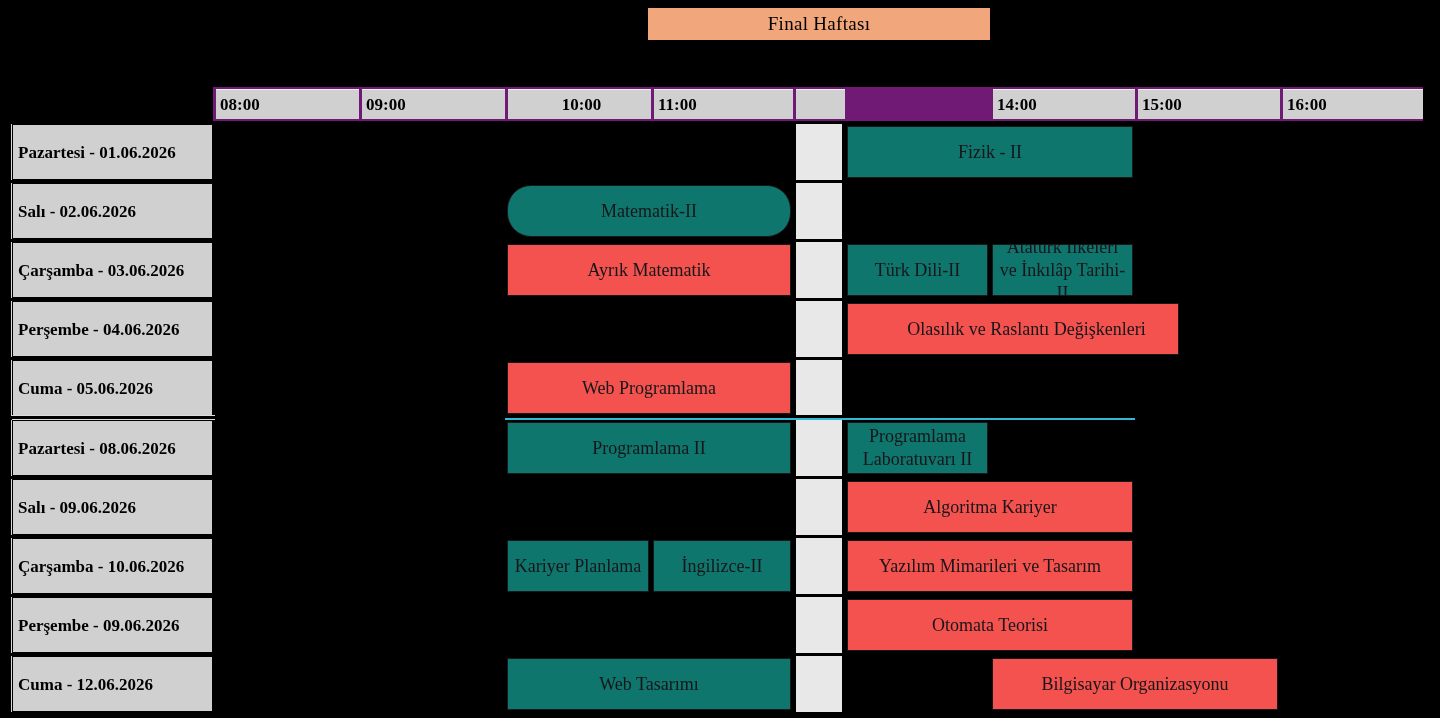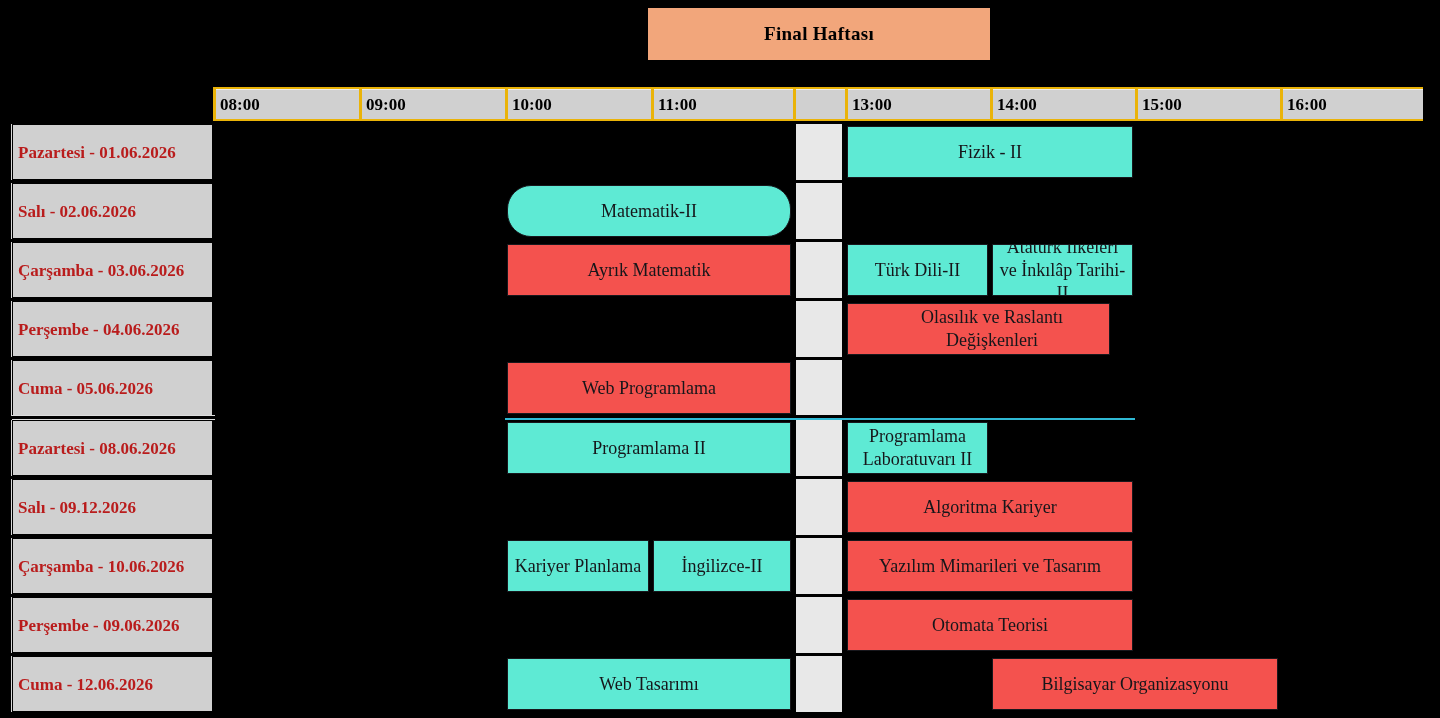--- a/index.html
+++ b/index.html
@@ -4,52 +4,52 @@
 <style>
   html,body{margin:0;padding:0;}
   body{
     width:1440px;height:718px;
     background:#000;
     font-family:"Liberation Serif","DejaVu Serif",serif;
     position:relative;
     overflow:hidden;
   }
   .title-box{
-    position:absolute;left:648px;top:8px;width:342px;height:52px;
+    position:absolute;left:648px;top:8px;width:342px;height:32px;
     background:#F2A67B;
-    color:#000;font-weight:bold;font-size:19px;
+    color:#000;font-weight:normal;font-size:19px;
     display:flex;align-items:center;justify-content:center;
     letter-spacing:.3px;
   }
   .grid{
     position:absolute;left:12px;top:87px;width:1411px;height:626px;
   }
   
   .header-row{
     position:absolute;left:201px;top:0;width:1210px;height:34px;
-    background:#eab308;
+    background:#701a75;
     text-decoration:underline;
   }
   .hcell{
     position:absolute;top:2px;height:30px;
     background:#D0D0D0;color:#000;
     font-weight:bold;font-size:17px;line-height:30px;
     padding-left:4px;box-sizing:border-box;
     border-top:1px solid #efefef;
   }
   .hgap{padding-left:0;}
   
   .week{position:relative;width:1411px;}
   .week1{position:absolute;left:0;top:37px;}
   .week2{position:absolute;left:0;top:333px;}
   .row{position:relative;height:56px;margin-bottom:3px;}
   .row:last-child{margin-bottom:0;}
   .rowlabel{
     position:absolute;left:0;top:0;width:201px;height:56px;
-    background:#D0D0D0;color:#b91c1c;
+    background:#D0D0D0;color:#000000;
     font-weight:bold;font-size:17px;line-height:56px;
     padding-left:5px;box-sizing:border-box;
     border:1px solid #000;
     box-shadow:-1px 0 0 rgba(255,255,255,.85);
   }
   .timeline{
     position:absolute;left:201px;top:0;width:1210px;height:56px;
   }
   .gapcell{
     position:absolute;left:580px;top:0;width:52px;height:56px;
@@ -57,21 +57,21 @@
     border-left:3px solid #000;border-right:3px solid #000;
   }
   .block{
     position:absolute;top:2px;height:52px;
     box-sizing:border-box;border:1px solid #17171c;
     display:flex;align-items:center;justify-content:center;
     text-align:center;overflow:hidden;
     font-size:18px;line-height:23px;color:#16161a;
     padding:0 4px;
   }
-  .block.cyan{background:#5eead4;}
+  .block.cyan{background:#0f766e;}
   .block.red{background:#F4524E;}
   
   .week-sep{
     position:absolute;left:0;top:328px;width:1411px;height:5px;background:#000;
   }
   .sep-white-a,.sep-white-b{
     position:absolute;left:0;width:203px;height:1px;background:#dcdcdc;
   }
   .sep-white-a{top:0;}
   .sep-white-b{bottom:0;}
@@ -82,24 +82,23 @@
 </head>
 <body>
 
 <div class="title-box">Final Haftası</div>
 
 <div class="grid">
 
   <div class="header-row">
       <div class="hcell" style="left: 3px; width: 143px;">08:00</div>
       <div class="hcell" style="left: 149px; width: 143px;">09:00</div>
-      <div class="hcell" style="left: 295px; width: 143px;">10:00</div>
+      <div class="hcell" style="left: 295px; width: 143px; text-align: center;">10:00</div>
       <div class="hcell" style="left: 441px; width: 139px;">11:00</div>
       <div class="hcell hgap" style="left: 583px; width: 49px;"></div>
-      <div class="hcell" style="left: 635px; width: 142px;">13:00</div>
       <div class="hcell" style="left: 780px; width: 142px;">14:00</div>
       <div class="hcell" style="left: 925px; width: 142px;">15:00</div>
       <div class="hcell" style="left: 1070px; width: 140px;">16:00</div>
     </div>
 
   <div class="week week1">
     <div class="row">
       <div class="rowlabel">Pazartesi - 01.06.2026</div>
       <div class="timeline">
         <div class="gapcell"></div>
@@ -119,21 +118,21 @@
         <div class="gapcell"></div>
       <div class="block red" style="left: 294px; width: 284px;">Ayrık Matematik</div>
           <div class="block cyan" style="left: 634px; width: 141px;">Türk Dili-II</div>
           <div class="block cyan" style="left: 779px; width: 141px;">Atatürk İlkeleri ve İnkılâp Tarihi-II</div>
         </div>
     </div>
     <div class="row">
       <div class="rowlabel">Perşembe - 04.06.2026</div>
       <div class="timeline">
         <div class="gapcell"></div>
-      <div class="block red" style="left: 634px; width: 263px; padding-left: 31px;">Olasılık ve Raslantı Değişkenleri</div>
+      <div class="block red" style="left: 634px; width: 332px; padding-left: 31px;">Olasılık ve Raslantı Değişkenleri</div>
         </div>
     </div>
     <div class="row">
       <div class="rowlabel">Cuma - 05.06.2026</div>
       <div class="timeline">
         <div class="gapcell"></div>
       <div class="block red" style="left: 294px; width: 284px;">Web Programlama</div>
         </div>
     </div>
   </div>
@@ -147,21 +146,21 @@
   <div class="week week2">
     <div class="row">
       <div class="rowlabel">Pazartesi - 08.06.2026</div>
       <div class="timeline">
         <div class="gapcell"></div>
       <div class="block cyan" style="left: 294px; width: 284px;">Programlama II</div>
           <div class="block cyan" style="left: 634px; width: 141px;">Programlama Laboratuvarı II</div>
         </div>
     </div>
     <div class="row">
-      <div class="rowlabel">Salı - 09.12.2026</div>
+      <div class="rowlabel">Salı - 09.06.2026</div>
       <div class="timeline">
         <div class="gapcell"></div>
       <div class="block red" style="left: 634px; width: 286px;">Algoritma Kariyer</div>
         </div>
     </div>
     <div class="row">
       <div class="rowlabel">Çarşamba - 10.06.2026</div>
       <div class="timeline">
         <div class="gapcell"></div>
       <div class="block cyan" style="left: 294px; width: 142px;">Kariyer Planlama</div>

